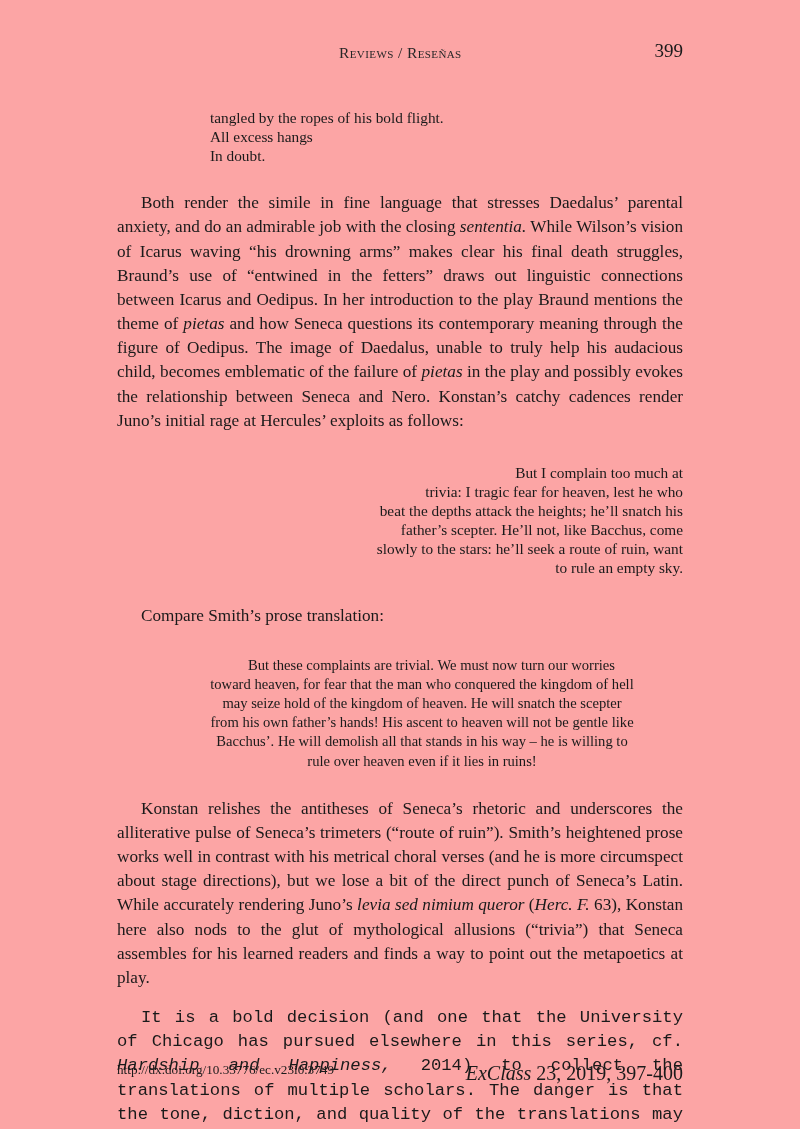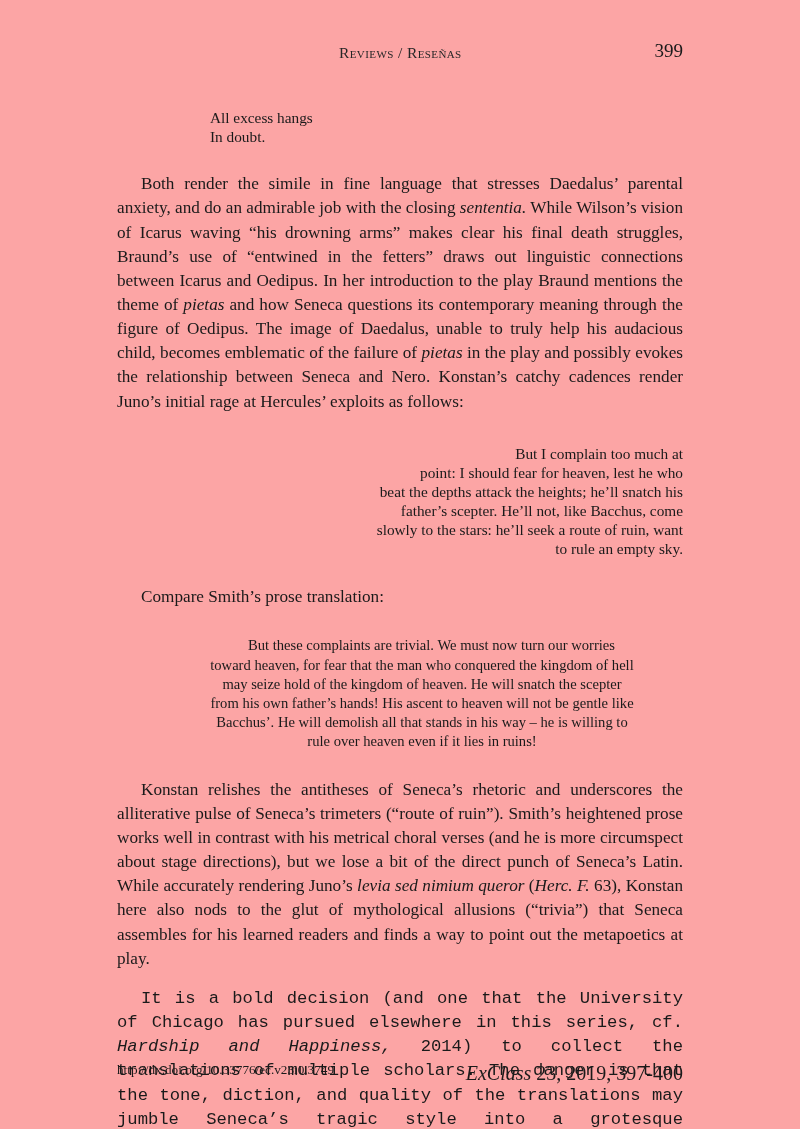--- a/index.html
+++ b/index.html
@@ -131,29 +131,30 @@
 <div class="page">
 
   <div class="running-head">
     <span class="rh-title">Reviews / Reseñas</span>
     <span class="rh-folio">399</span>
   </div>
 
   <div class="column">
 
     <div class="quote-verse">
+      <span class="vline">tangled by the ropes of his bold flight.</span>
       <span class="vline">All excess hangs</span>
       <span class="vline">In doubt.</span>
     </div>
 
     <p class="body gap-large"><span>Both render the simile in fine language that stresses Daedalus’ parental anxiety, and do an admirable job with the closing </span><i>sententia.</i><span> While Wilson’s vision of Icarus waving “his drowning arms” makes clear his final death struggles, Braund’s use of “entwined in the fetters” draws out linguistic connections between Icarus and Oedipus. In her introduction to the play Braund mentions the theme of </span><i>pietas</i><span> and how Seneca questions its contemporary meaning through the figure of Oedipus. The image of Daedalus, unable to truly help his audacious child, becomes emblematic of the failure of </span><i>pietas</i><span> in the play and possibly evokes the relationship between Seneca and Nero. Konstan’s catchy cadences render Juno’s initial rage at Hercules’ exploits as follows:</span></p>
 
     <div class="quote-verse konstan">
       <span class="vline">But I complain too much at</span>
-      <span class="vline">point: I should fear for heaven, lest he who</span>
+      <span class="vline">trivia: I tragic fear for heaven, lest he who</span>
       <span class="vline">beat the depths attack the heights; he’ll snatch his</span>
       <span class="vline">father’s scepter. He’ll not, like Bacchus, come</span>
       <span class="vline">slowly to the stars: he’ll seek a route of ruin, want</span>
       <span class="vline">to rule an empty sky.</span>
     </div>
 
     <p class="compare">Compare Smith’s prose translation:</p>
 
     <div class="quote-prose">But these complaints are trivial. We must now turn our worries toward heaven, for fear that the man who conquered the kingdom of hell may seize hold of the kingdom of heaven. He will snatch the scepter from his own father’s hands! His ascent to heaven will not be gentle like Bacchus’. He will demolish all that stands in his way – he is willing to rule over heaven even if it lies in ruins!</div>
 

